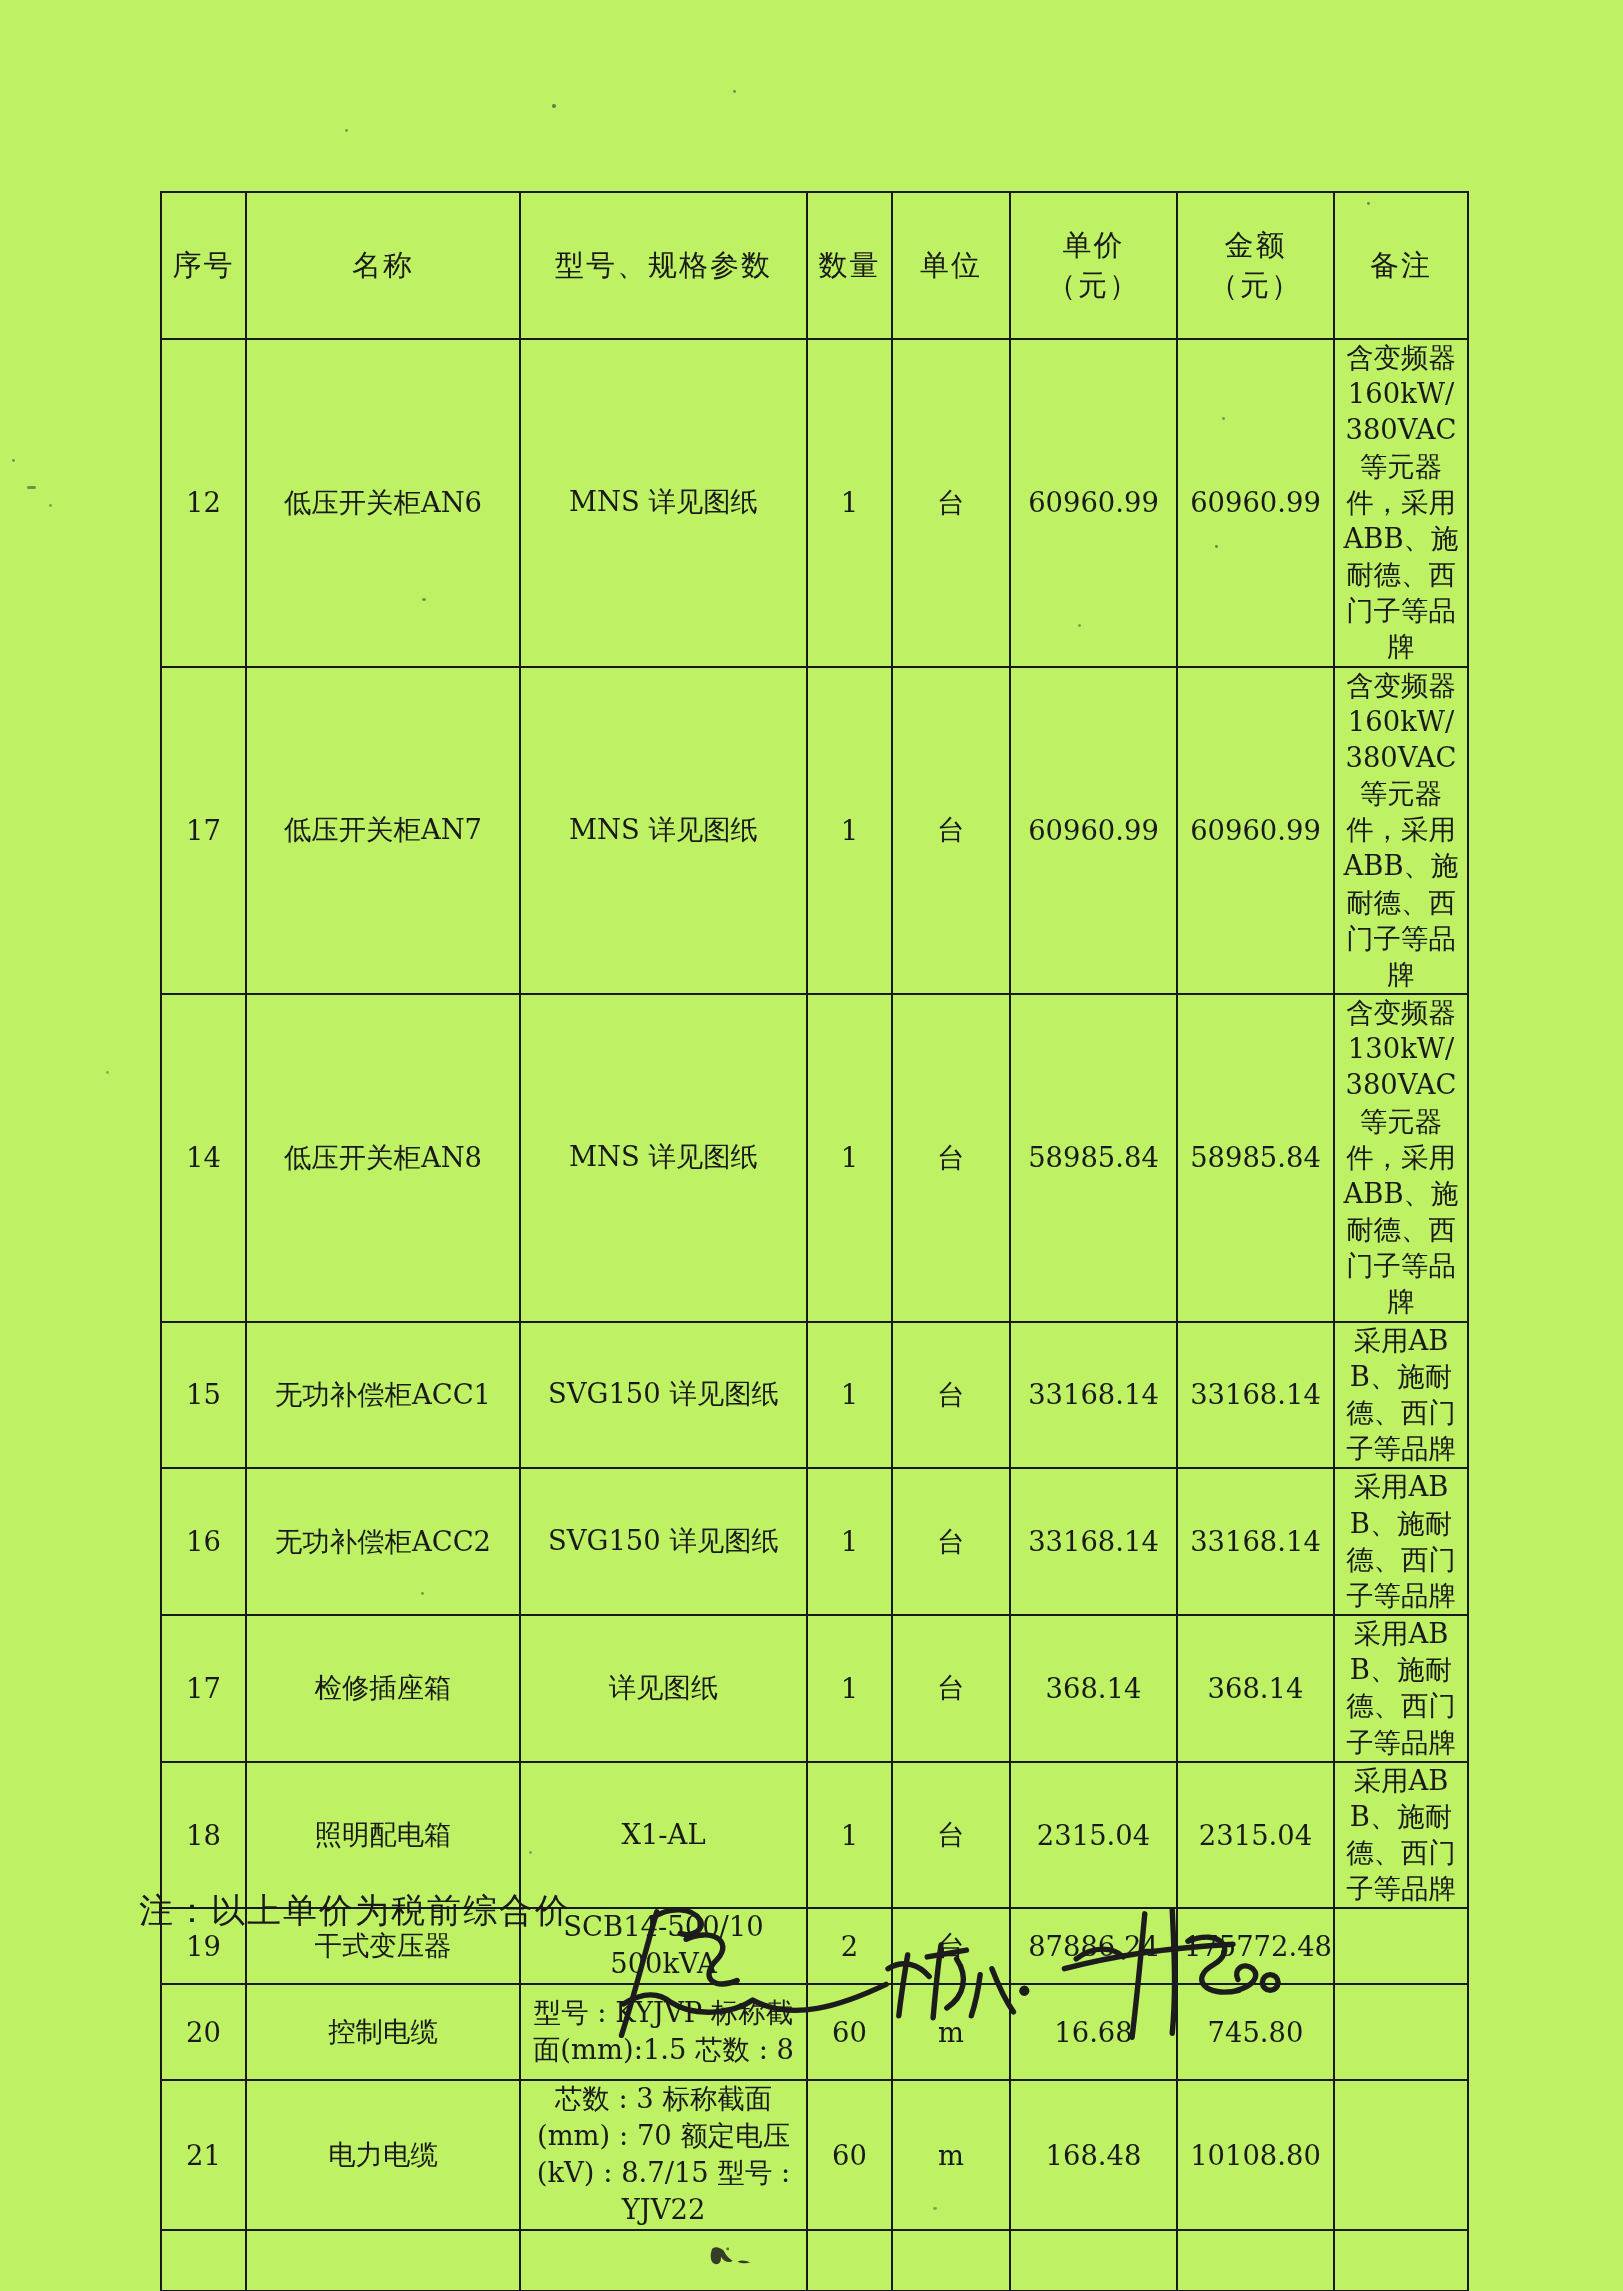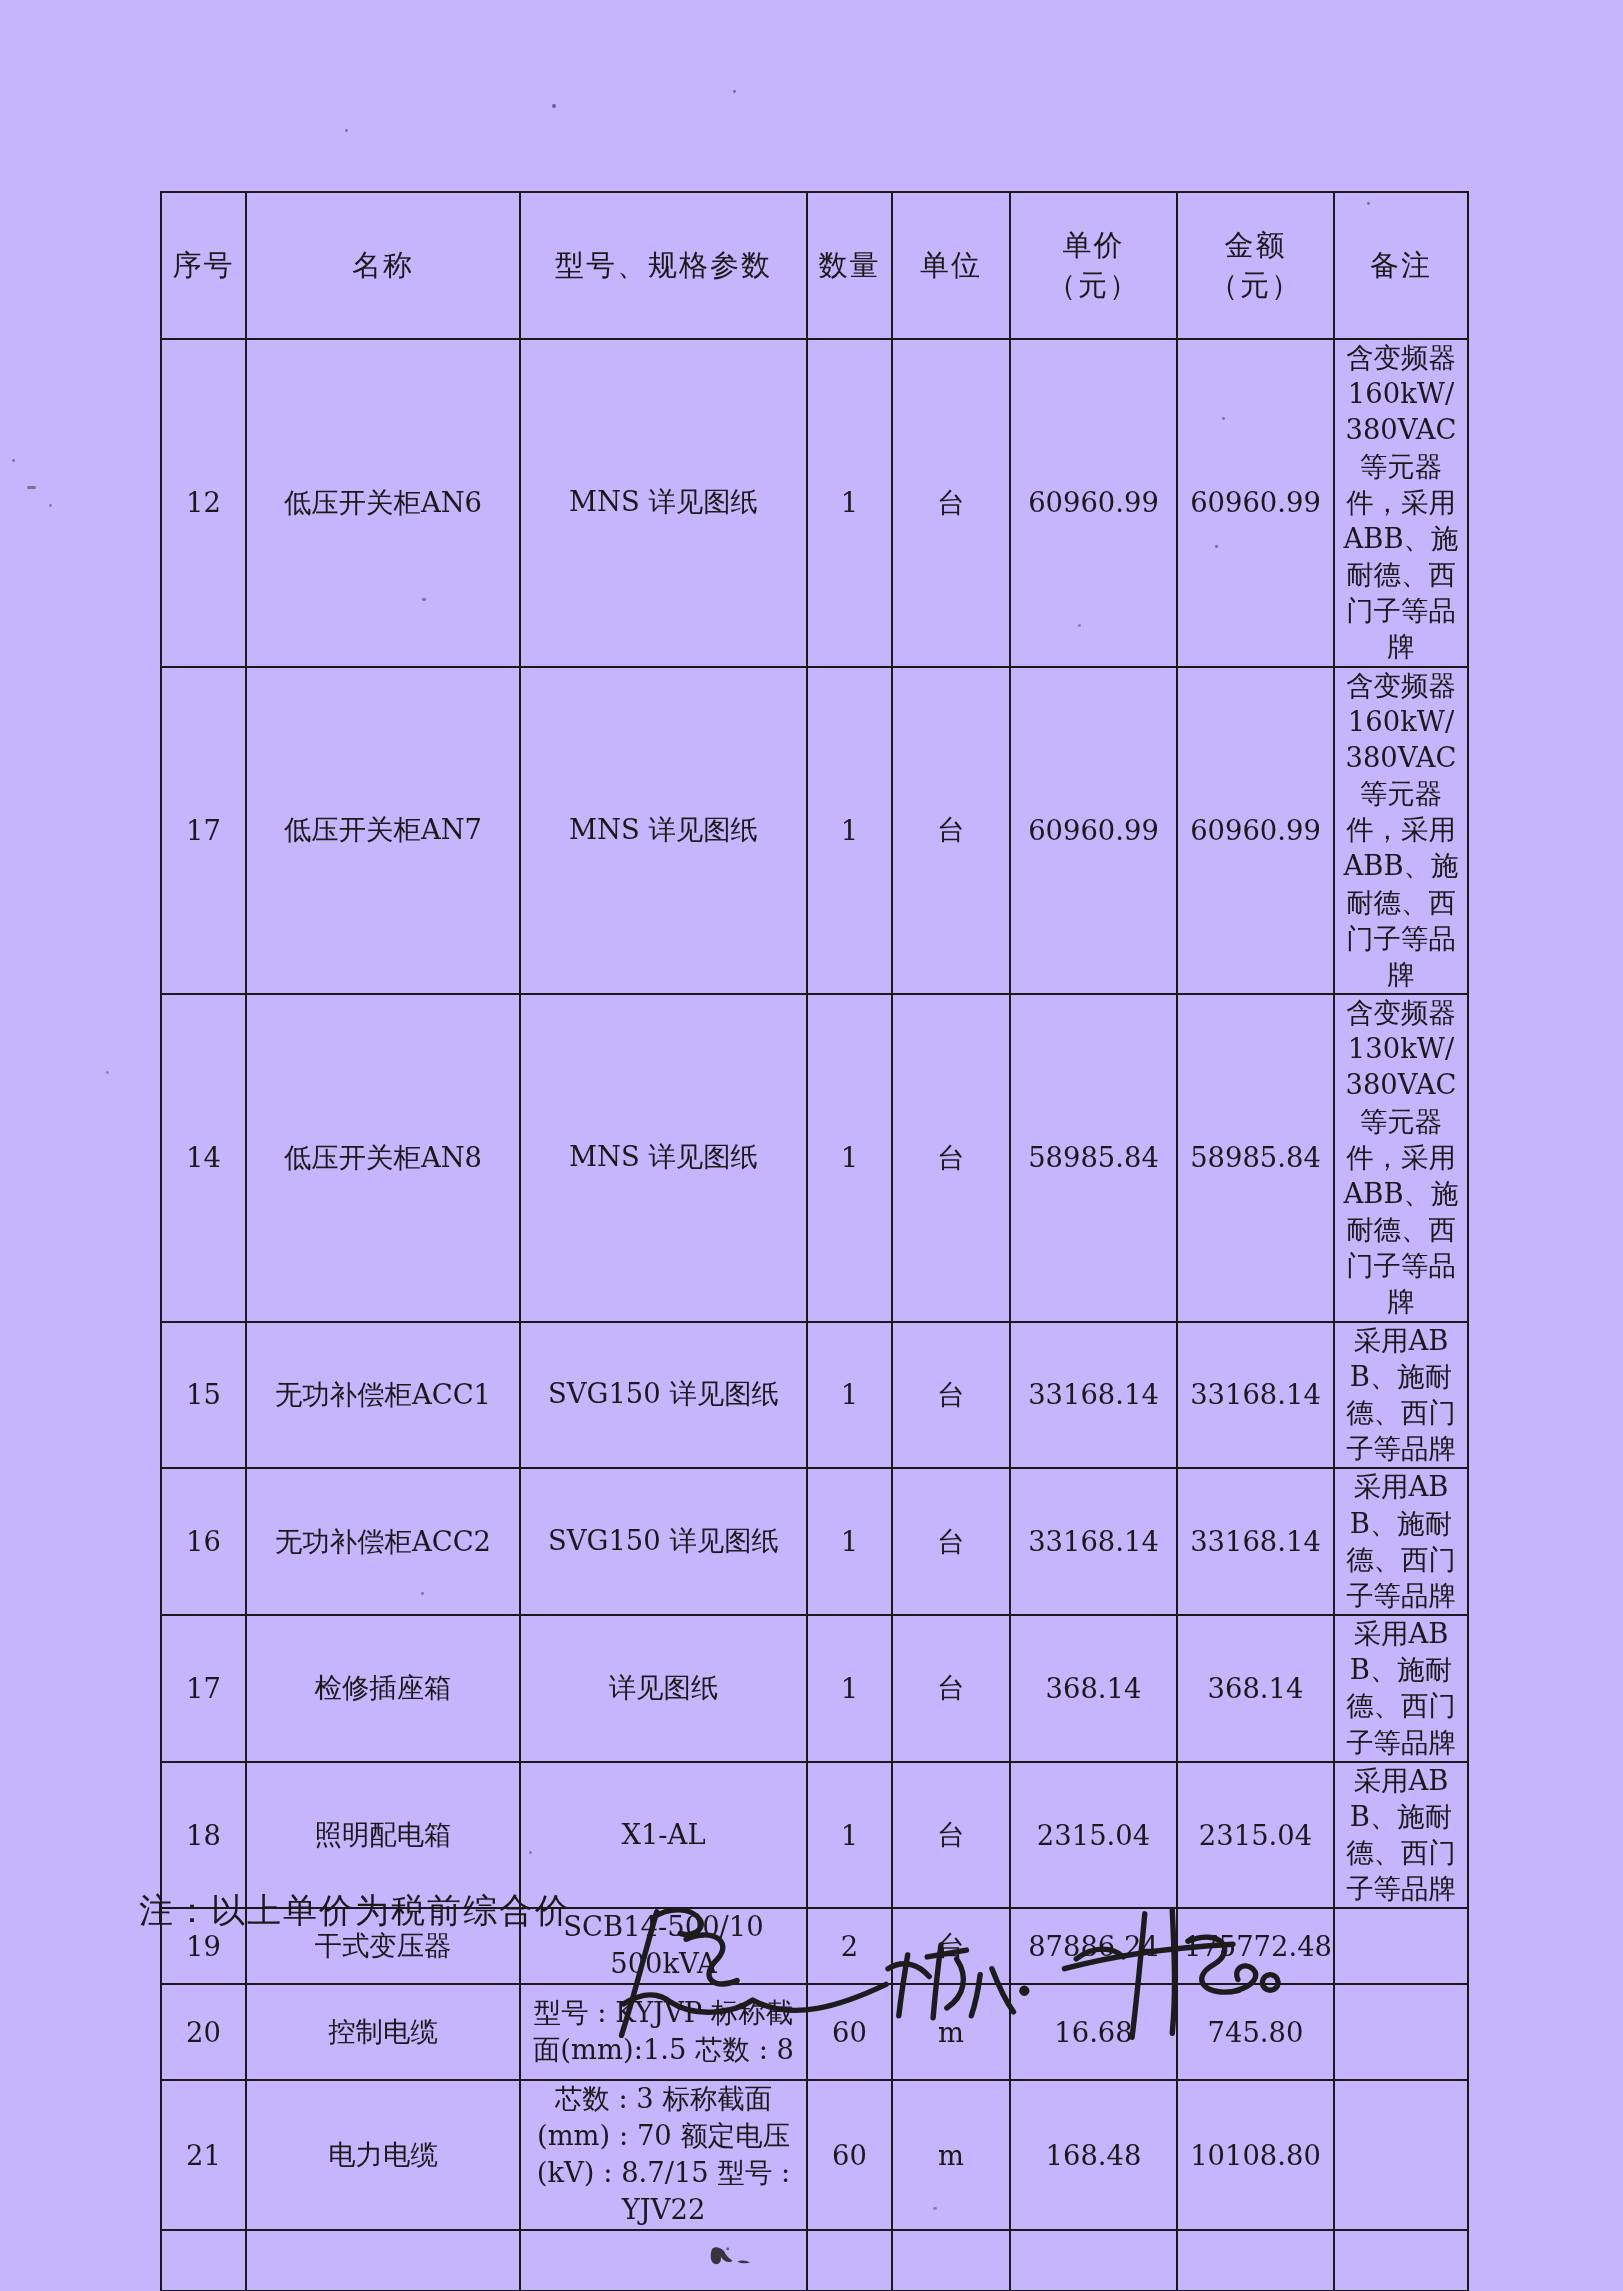--- a/index.html
+++ b/index.html
@@ -1,19 +1,19 @@
 <!DOCTYPE html>
 <html><head>
 <meta charset="utf-8">
 <style>
   html,body{margin:0;padding:0;background:#e8e8e8;}
   .page{
     position:relative;
     width:1623px;height:2292px;
-    background:#c4b5fd;
+    background:#bef264;
     overflow:hidden;
     font-family:"DejaVu Serif","DejaVu Sans",serif;
     color:#1a1a1a;
   }
   
   table.price{
     position:absolute;left:160px;top:191px;
     width:1308px;
     border-collapse:collapse;table-layout:fixed;
     border:2.9px solid #121212;

